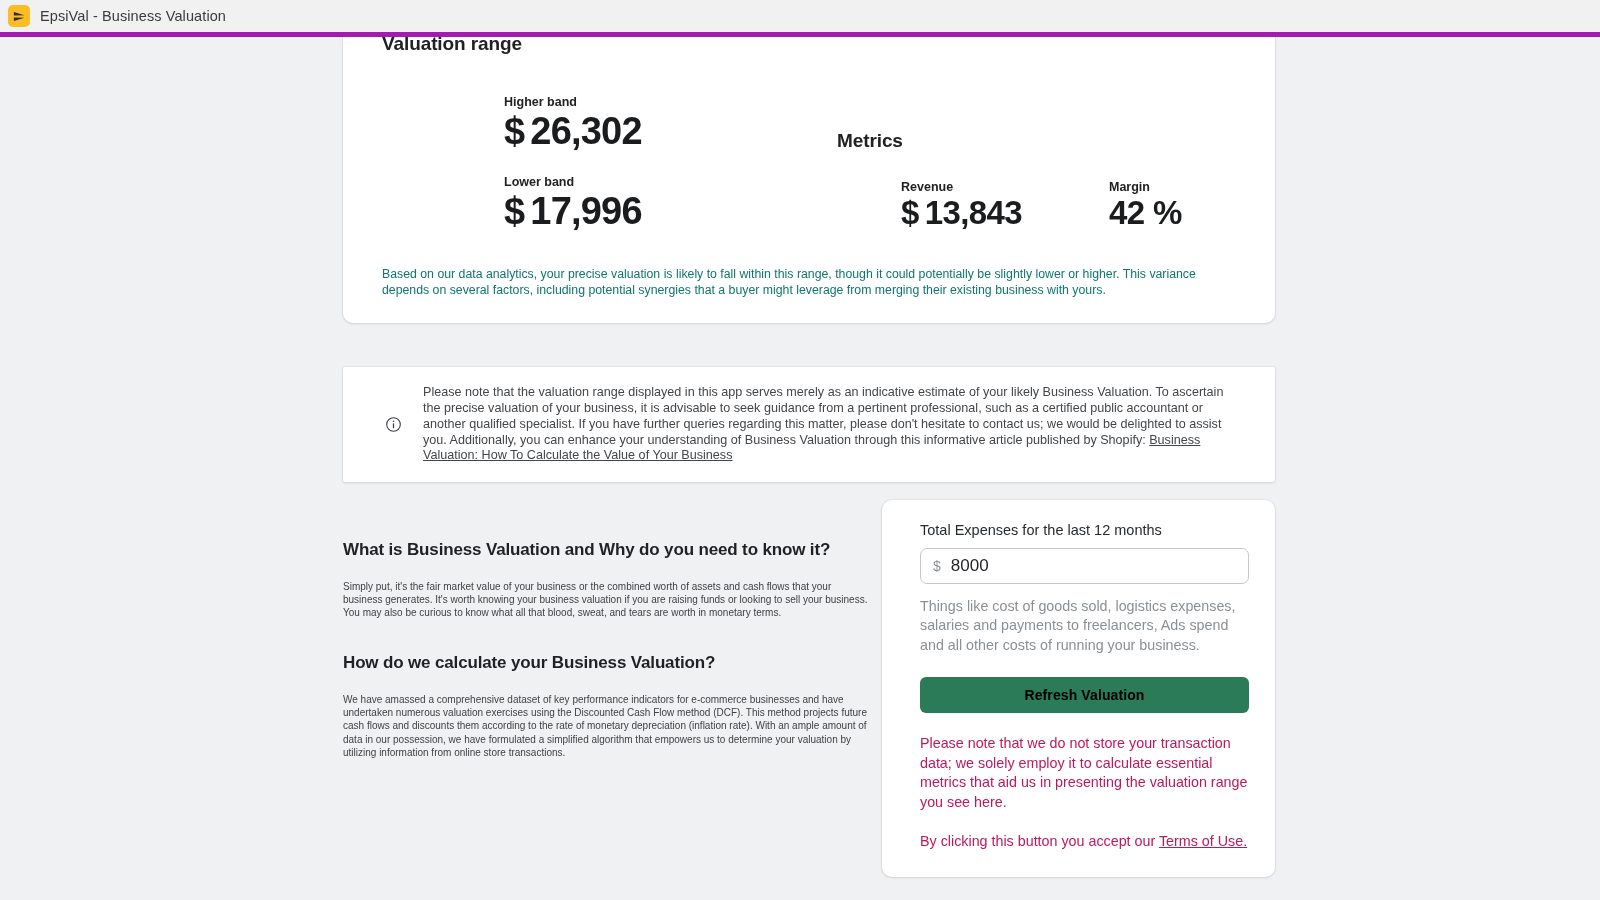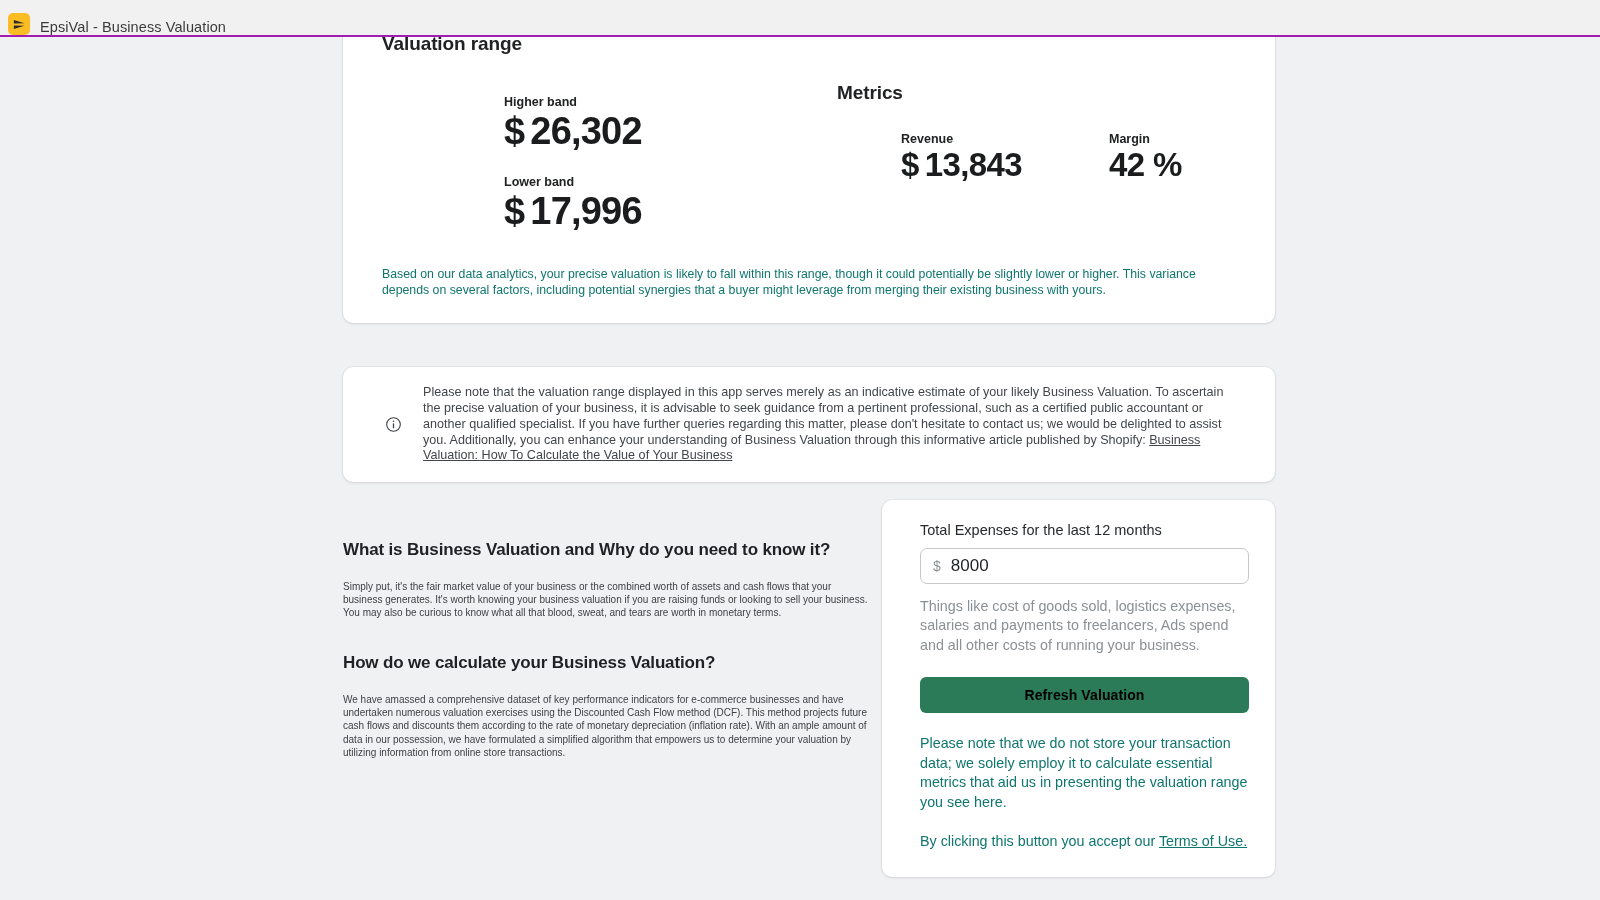--- a/index.html
+++ b/index.html
@@ -14,23 +14,23 @@
     font-family: "Liberation Sans", sans-serif;
     background: #f0f1f2;
     color: #202223;
     -webkit-font-smoothing: antialiased;
   }
 
   
   .titlebar {
     height: 37px;
     background: #f1f1f1;
-    border-bottom: 2px solid #a21caf;
-    display: flex;
-    align-items: flex-end;
+    border-bottom: 5px solid #a21caf;
+    display: flex;
+    align-items: center;
     padding: 0 0 0 8px;
     gap: 10px;
   }
   .app-logo {
     width: 22px;
     height: 22px;
     border-radius: 5px;
     background: #fbbc24;
     display: flex;
     align-items: center;
@@ -57,36 +57,36 @@
   .content-col {
     position: absolute;
     left: 343px;
     top: 0;
     width: 932px;
   }
 
   
   .card {
     background: #ffffff;
-    border-radius: 10px;
+    border-radius: 2px;
     box-shadow: 0 0 0 1px rgba(0,0,0,0.04), 0 1px 3px rgba(22,29,37,0.10);
   }
 
   
   .summary-card {
     position: absolute;
     left: 0;
     top: -30px;
     width: 932px;
     padding: 26px 20px 24px 20px;
     border-radius: 10px;
   }
   .summary-grid {
     display: flex;
-    align-items: center;
+    align-items: flex-end;
   }
   .summary-left { width: 474px; padding-left: 19px; }
   .summary-right { flex: 1; padding-left: 0px; }
 
   .section-title {
     font-size: 19px;
     font-weight: 600;
     color: #202223;
     letter-spacing: -0.1px;
     margin-bottom: 28px;
@@ -245,21 +245,21 @@
     font-family: inherit;
     font-size: 14px;
     font-weight: 600;
     letter-spacing: .1px;
     cursor: pointer;
   }
   .note-text {
     margin-top: 21px;
     font-size: 14.3px;
     line-height: 1.37;
-    color: #0f766e;
+    color: #be185d;
   }
   .note-text.second { margin-top: 19px; }
   .note-text a { color: inherit; text-decoration: underline; }
 </style>
 </head>
 <body>
 
 <div class="titlebar">
   <div class="app-logo" style="background: rgb(251, 188, 36);">
     <svg width="15" height="15" viewBox="0 0 16 16" aria-hidden="true">

